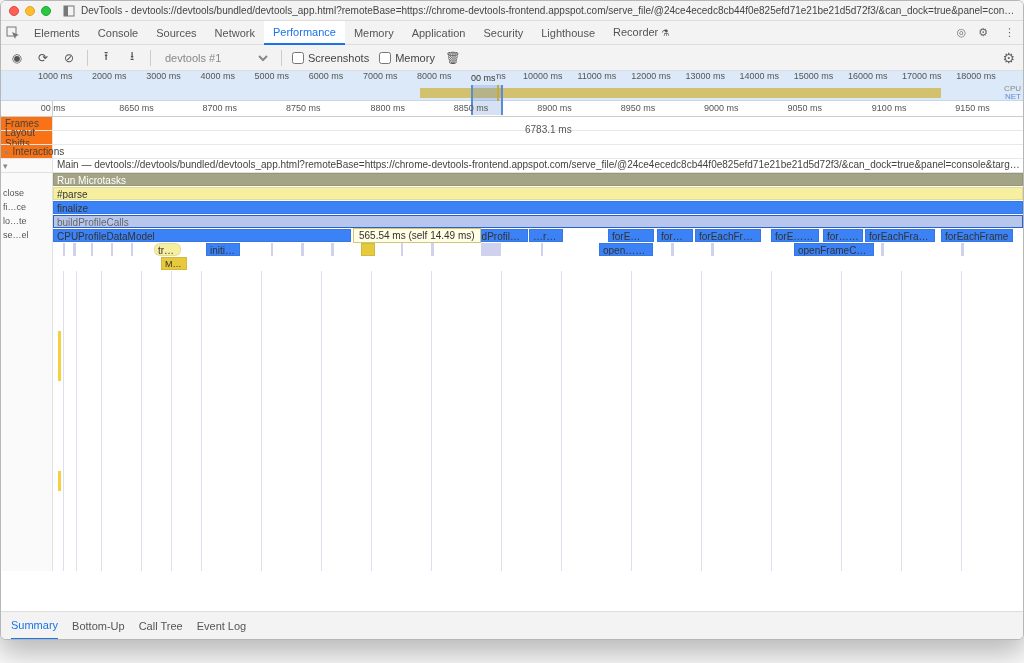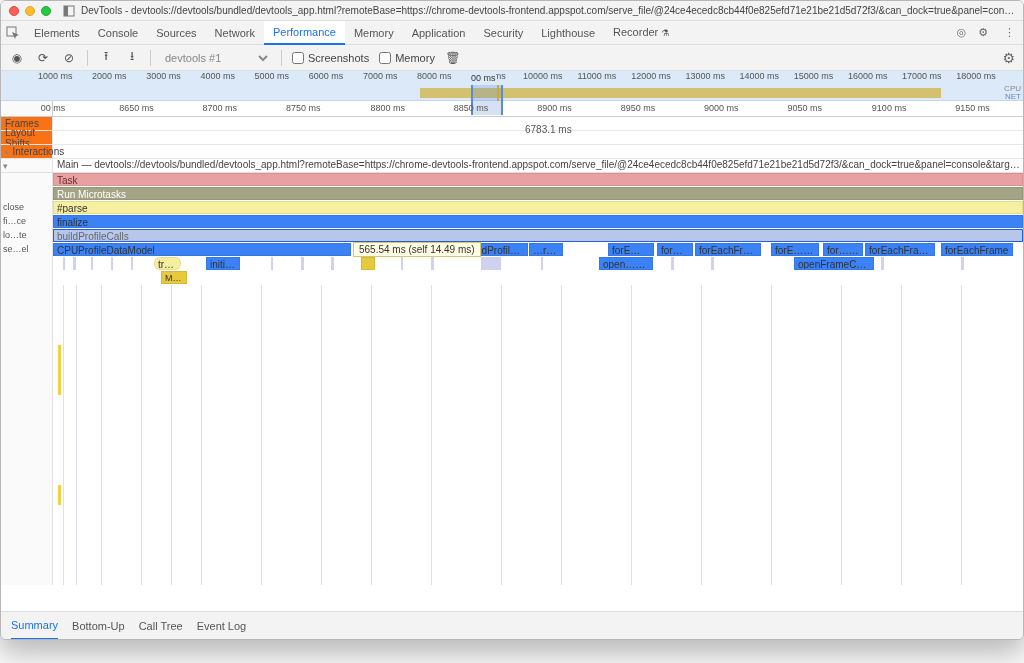--- a/index.html
+++ b/index.html
@@ -230,24 +230,20 @@
     </div>
   <div class="main-header">
     <div class="gutter">
         <span class="tri"></span>
       </div>
     <div class="txt">Main — devtools://devtools/bundled/devtools_app.html?remoteBase=https://chrome-devtools-frontend.appspot.com/serve_file/@24ce4ecedc8cb44f0e825efd71e21be21d5d72f3/&amp;can_dock=true&amp;panel=console&amp;targetType=tab&amp;debugFrontend=true</div>
   </div>
 
   <div class="flame">
 
-    <div class="row">
-      <div class="gutter"></div>
-      <div class="bar task" style="left:52px; right:0;">Task</div>
-    </div>
 
     <div class="row">
       <div class="gutter"></div>
       <div class="bar micro" style="left:52px; right:0;">Run Microtasks</div>
     </div>
 
     <div class="row">
       <div class="gutter">
           <div class="lbl">close</div>
         </div>

